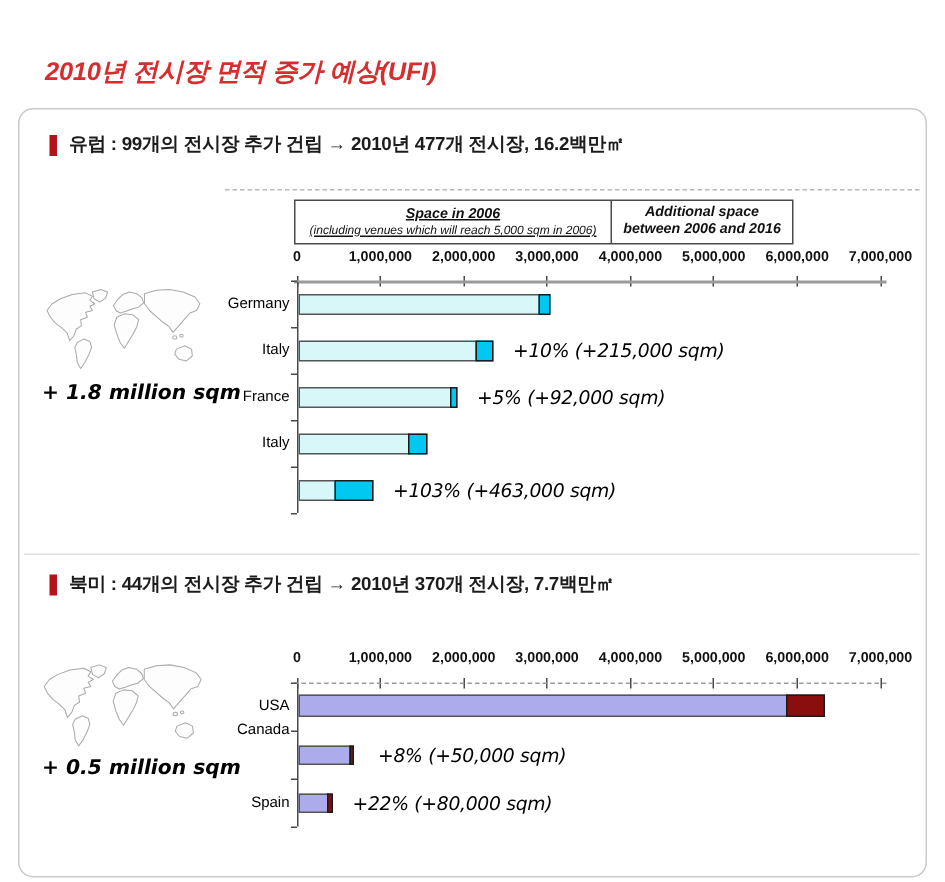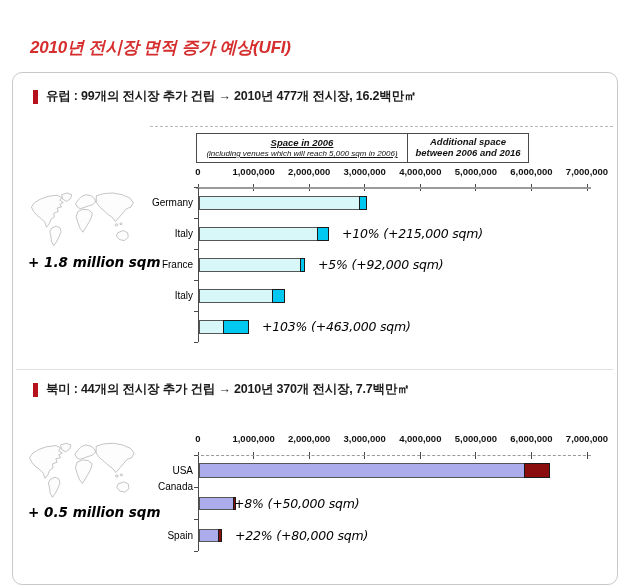--- a/index.html
+++ b/index.html
@@ -186,20 +186,20 @@
       <div class="row-tick" style="left: 154px; top: 30px;"></div>
       <div class="row-tick" style="left: 154px; top: 62px;"></div>
       <div class="row-tick" style="left: 154px; top: 94px;"></div>
       <div class="row-tick" style="left: 154px; top: 126px;"></div>
       <div class="cat-label" style="top: 39.5px; width: 150px;">USA</div>
       <div class="bar bar-base" style="left: 159px; top: 38px; width: 326px; height: 15px; background: rgb(172, 172, 236);"></div>
       <div class="bar bar-add" style="left: 484px; top: 38px; width: 26px; height: 15px; background: rgb(139, 14, 14);"></div>
       <div class="cat-label" style="top: 56px; width: 150px;">Canada</div>
       <div class="bar bar-base" style="left: 159px; top: 72px; width: 35px; height: 13px; background: rgb(172, 172, 236);"></div>
       <div class="bar bar-add" style="left: 193px; top: 72px; width: 3px; height: 13px; background: rgb(139, 14, 14);"></div>
-      <div class="annotation" style="left: 194px; top: 70.5px; text-align: right;">+8% (+50,000 sqm)</div>
+      <div class="annotation" style="left: 212px; top: 70.5px; text-align: right;">+8% (+50,000 sqm)</div>
       <div class="cat-label" style="top: 104.5px; width: 150px;">Spain</div>
       <div class="bar bar-base" style="left: 159px; top: 104px; width: 20px; height: 13px; background: rgb(172, 172, 236);"></div>
       <div class="bar bar-add" style="left: 178px; top: 104px; width: 4px; height: 13px; background: rgb(139, 14, 14);"></div>
       <div class="annotation" style="left: 195px; top: 102.5px;">+22% (+80,000 sqm)</div>
     </div>
 
 </div>
 
 </body></html>

